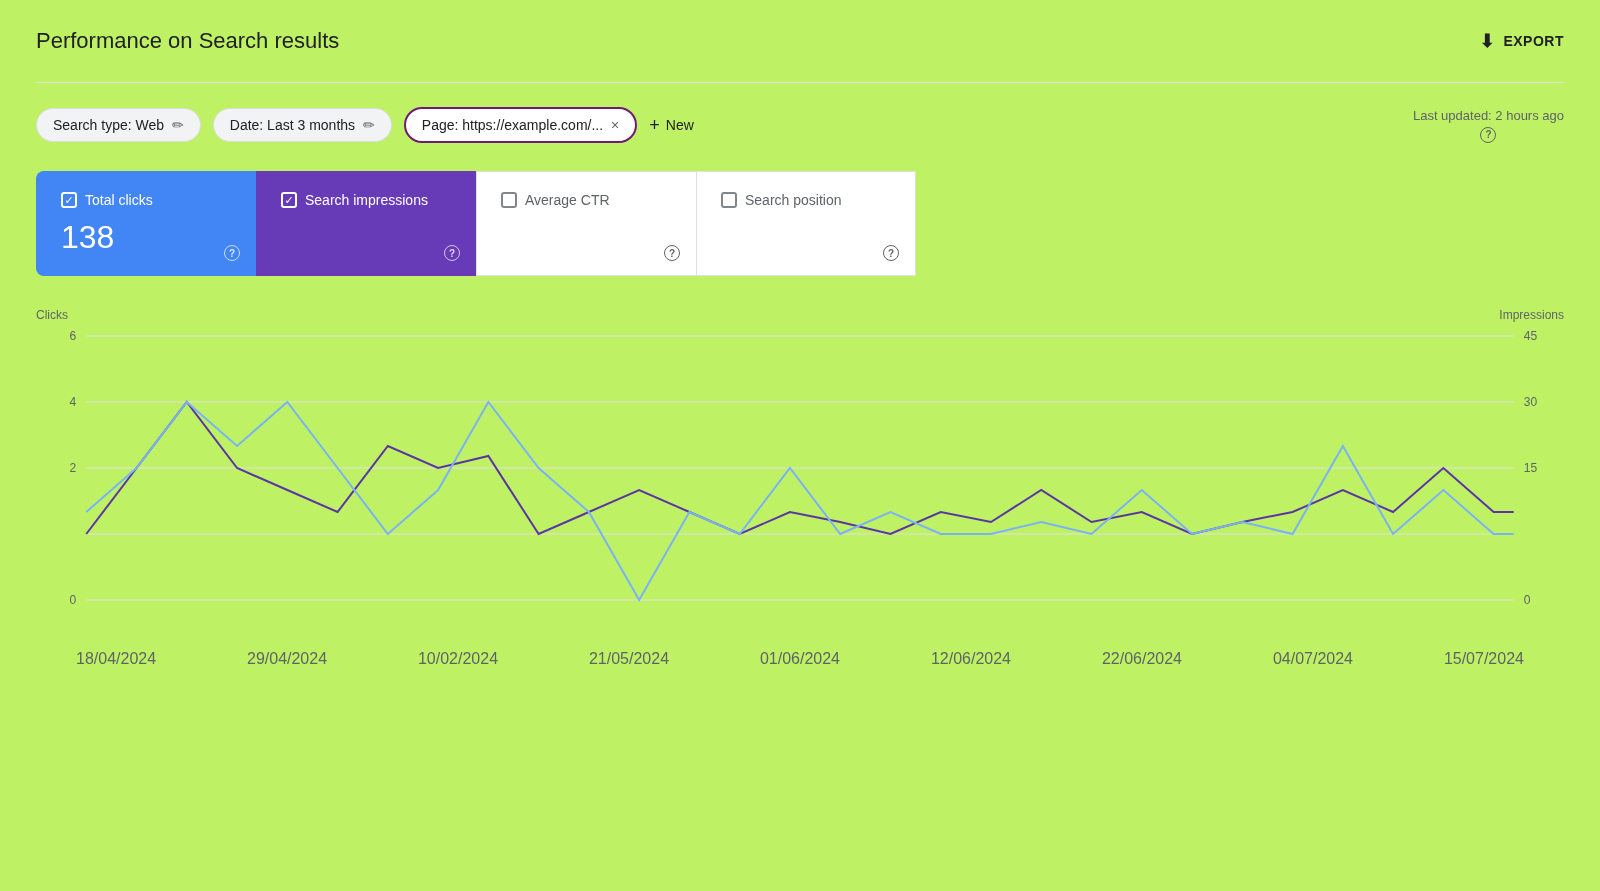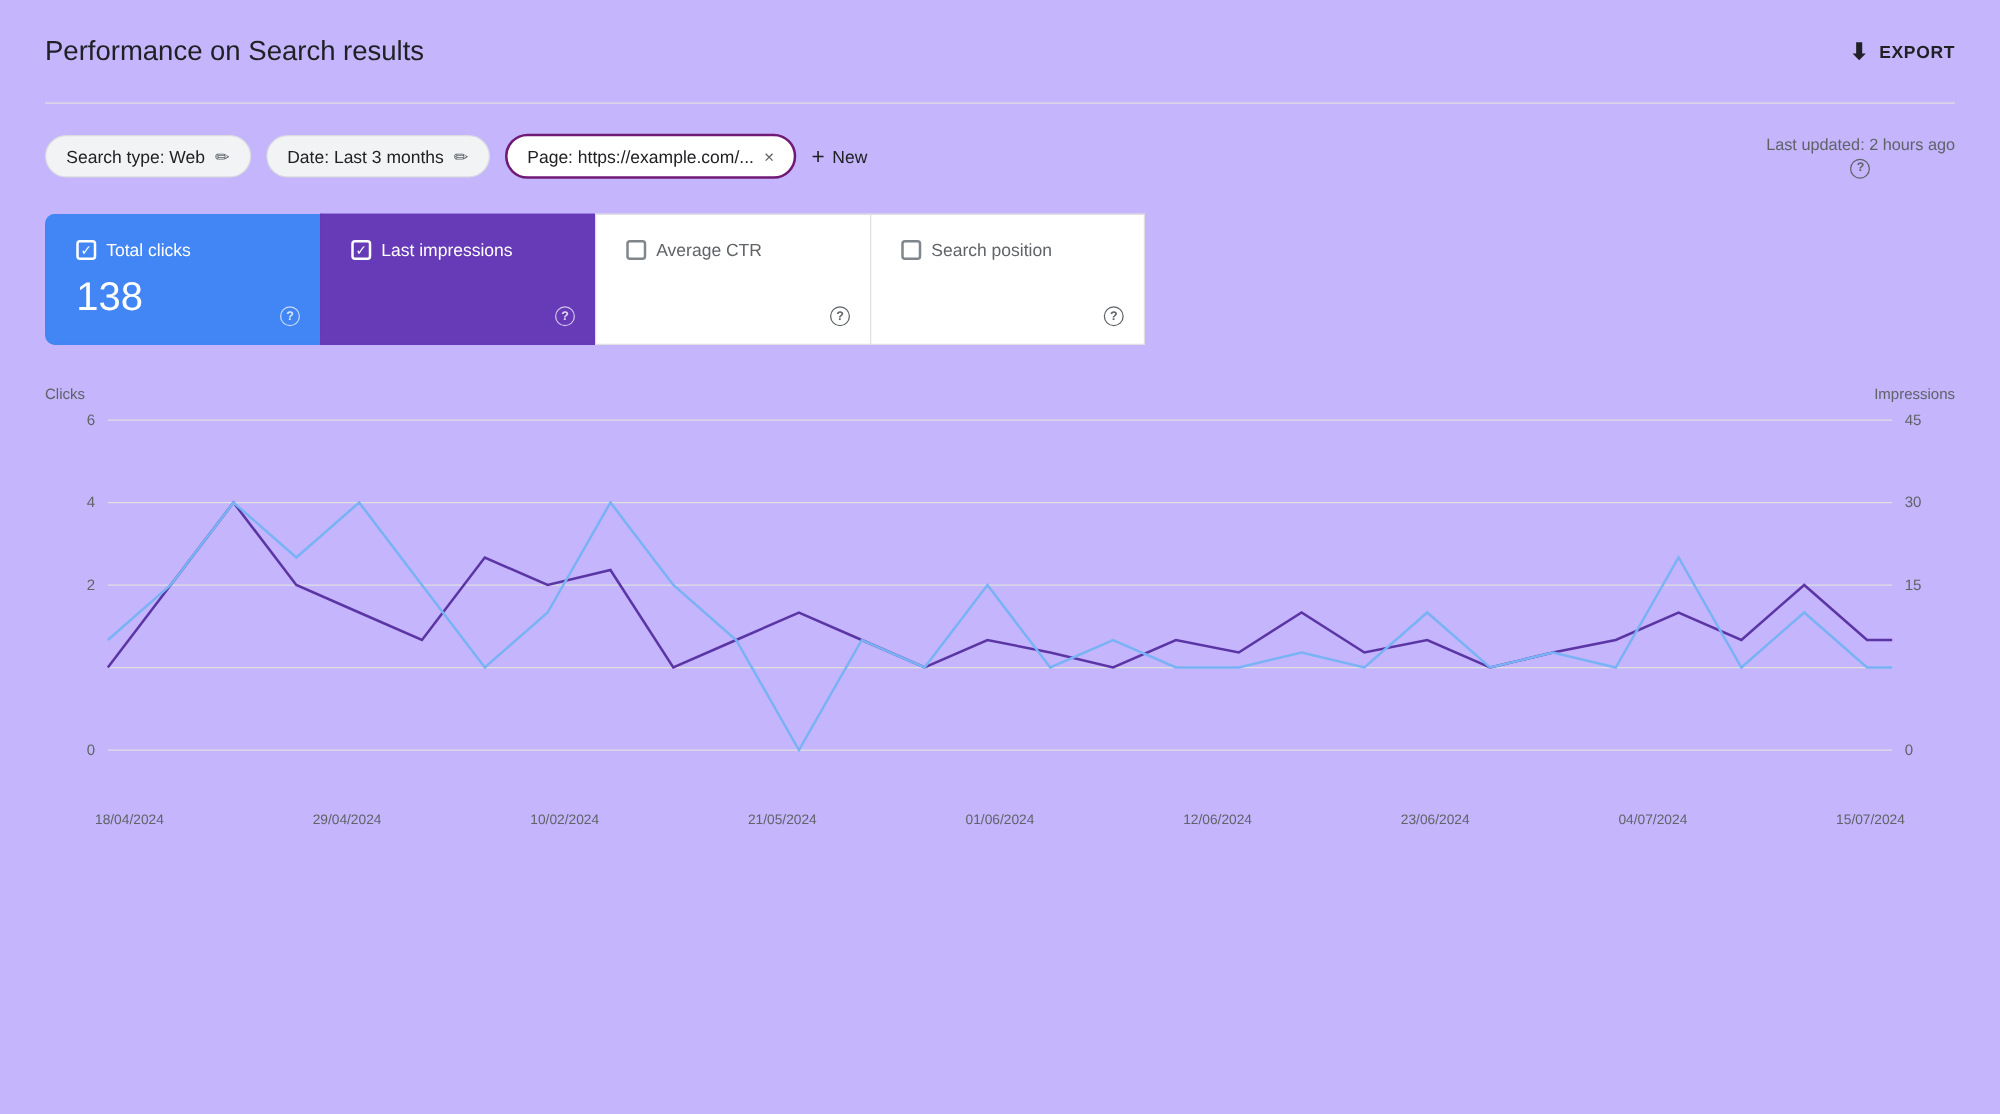--- a/index.html
+++ b/index.html
@@ -4,21 +4,21 @@
   <style>
     * { box-sizing: border-box; margin: 0; padding: 0; }
     body {
       font-family: 'Google Sans', Arial, sans-serif;
       background: #f8f9fa;
       color: #202124;
       min-height: 891px;
       min-width: 1600px;
     }
     .page-container {
-      background: #c4b5fd;
+      background: #bef264;
       margin: 0;
       padding: 28px 36px 36px 36px;
       min-height: 891px;
     }
     .header-row {
       display: flex;
       align-items: center;
       justify-content: space-between;
       margin-bottom: 28px;
     }
@@ -201,21 +201,21 @@
       width: 100%;
       height: 320px;
     }
     .x-axis-labels {
       display: flex;
       justify-content: space-between;
       padding: 0 40px 0 40px;
       margin-top: 4px;
     }
     .x-label {
-      font-size: 11px;
+      font-size: 16px;
       color: #5f6368;
       text-align: center;
     }
   </style>
 </head>
 <body>
 
 <div class="page-container">
 
   <div class="header-row">
@@ -260,21 +260,21 @@
       </div>
       <div class="metric-value white">138</div>
       <div class="metric-help">
         <span class="help-icon" style="border-color:rgba(255,255,255,0.7);color:rgba(255,255,255,0.8);">?</span>
       </div>
     </div>
 
     <div class="metric-card active-purple">
       <div class="metric-label-row">
         <span class="metric-checkbox purple-bg">✓</span>
-        <span class="metric-label white">Last impressions</span>
+        <span class="metric-label white">Search impressions</span>
       </div>
       <div class="metric-help">
         <span class="help-icon" style="border-color:rgba(255,255,255,0.7);color:rgba(255,255,255,0.8);">?</span>
       </div>
     </div>
 
     <div class="metric-card inactive">
       <div class="metric-label-row">
         <span class="metric-checkbox unchecked"></span>
         <span class="metric-label gray">Average CTR</span>
@@ -387,18 +387,18 @@
       </svg>
     </div>
 
     <div class="x-axis-labels">
       <span class="x-label">18/04/2024</span>
       <span class="x-label">29/04/2024</span>
       <span class="x-label">10/02/2024</span>
       <span class="x-label">21/05/2024</span>
       <span class="x-label">01/06/2024</span>
       <span class="x-label">12/06/2024</span>
-      <span class="x-label">23/06/2024</span>
+      <span class="x-label">22/06/2024</span>
       <span class="x-label">04/07/2024</span>
       <span class="x-label">15/07/2024</span>
     </div>
   </div>
 </div>
 
 </body></html>

